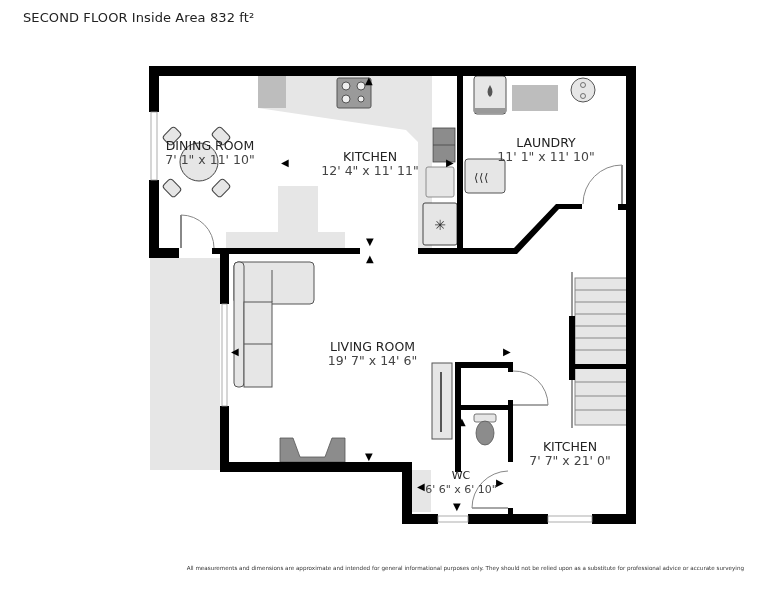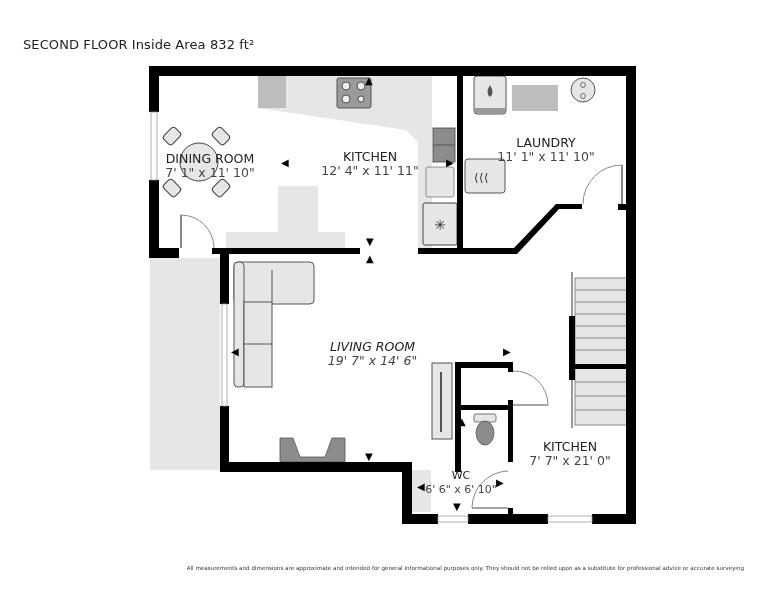--- a/index.html
+++ b/index.html
@@ -1,17 +1,17 @@
 <!DOCTYPE html>
 <html><head>
 <meta charset="utf-8">
 <style>
   html,body{margin:0;padding:0;background:#ffffff;}
   body{width:768px;height:593px;position:relative;overflow:hidden;font-family:"DejaVu Sans",sans-serif;}
-  .title{position:absolute;left:23px;top:10px;font-size:13px;color:#222;letter-spacing:0.1px;margin-top:27px;}
+  .title{position:absolute;left:23px;top:10px;font-size:13px;color:#222;letter-spacing:0.1px;}
   .plan{position:absolute;left:0;top:0;}
   .room-label{position:absolute;text-align:center;white-space:nowrap;line-height:14px;}
   .room-name{font-size:12.5px;color:#222;display:block;}
   .room-dim{font-size:12.5px;color:#444;display:block;}
   .disclaimer{position:absolute;right:24px;top:565px;font-size:5.6px;color:#333;white-space:nowrap;}
 </style>
 </head>
 <body>
 
 <div class="title">SECOND FLOOR Inside Area 832 ft²</div>
@@ -177,33 +177,33 @@
     <text x="503" y="355">▶</text>
     <text x="365" y="460">▼</text>
     <text x="458" y="425">▲</text>
     <text x="417" y="490">◀</text>
     <text x="496" y="486">▶</text>
     <text x="453" y="510">▼</text>
     <text x="365" y="84">▲</text>
   </g>
 </svg>
 
-<div class="room-label" style="left:152px;top:152px;width:116px;">
+<div class="room-label" style="left:152px;top:139px;width:116px;">
   <span class="room-name">DINING ROOM</span>
   <span class="room-dim">7' 1" x 11' 10"</span>
 </div>
 <div class="room-label" style="left:305px;top:150px;width:130px;">
   <span class="room-name">KITCHEN</span>
   <span class="room-dim">12' 4" x 11' 11"</span>
 </div>
 <div class="room-label" style="left:486px;top:136px;width:120px;">
   <span class="room-name">LAUNDRY</span>
   <span class="room-dim">11' 1" x 11' 10"</span>
 </div>
-<div class="room-label" style="left:310px;top:340px;width:125px;font-style:italic;">
+<div class="room-label" style="left:310px;top:340px;width:125px;">
   <span class="room-name">LIVING ROOM</span>
   <span class="room-dim">19' 7" x 14' 6"</span>
 </div>
 <div class="room-label" style="left:520px;top:440px;width:100px;">
   <span class="room-name">KITCHEN</span>
   <span class="room-dim">7' 7" x 21' 0"</span>
 </div>
 <div class="room-label" style="left:415px;top:469px;width:92px;">
   <span class="room-name" style="font-size:11px;">WC</span>
   <span class="room-dim" style="font-size:11px;">6' 6" x 6' 10"</span>

